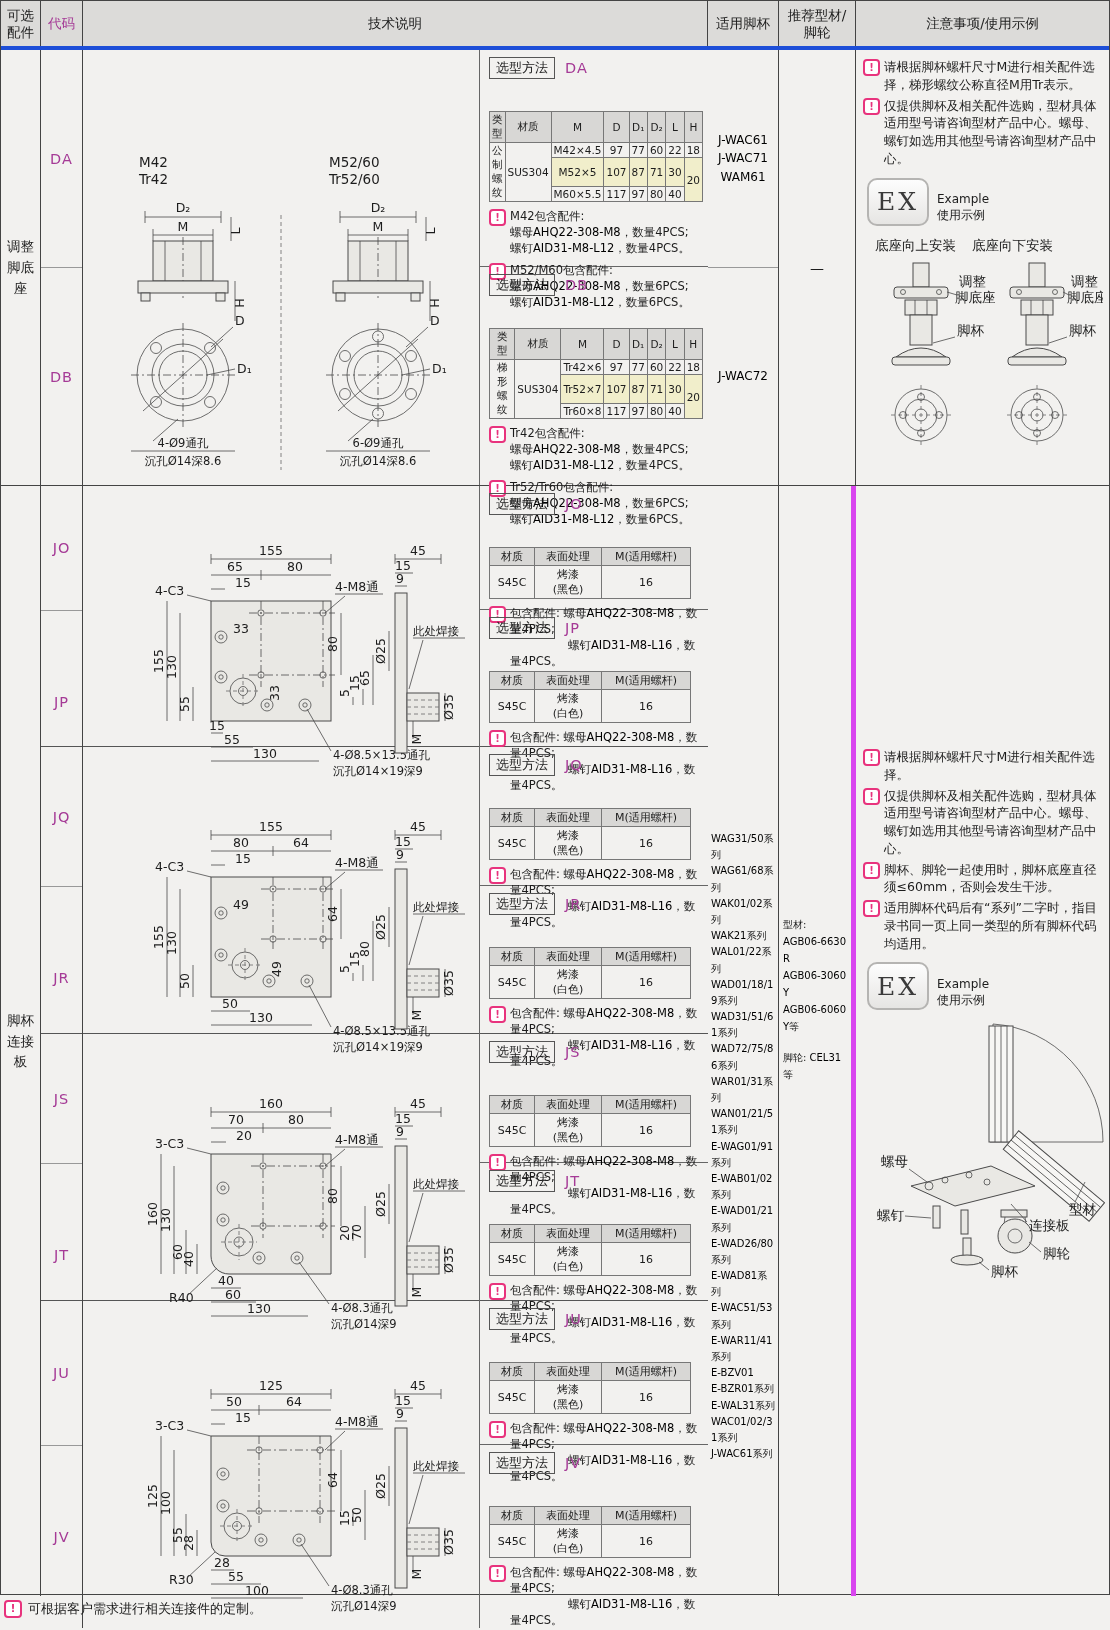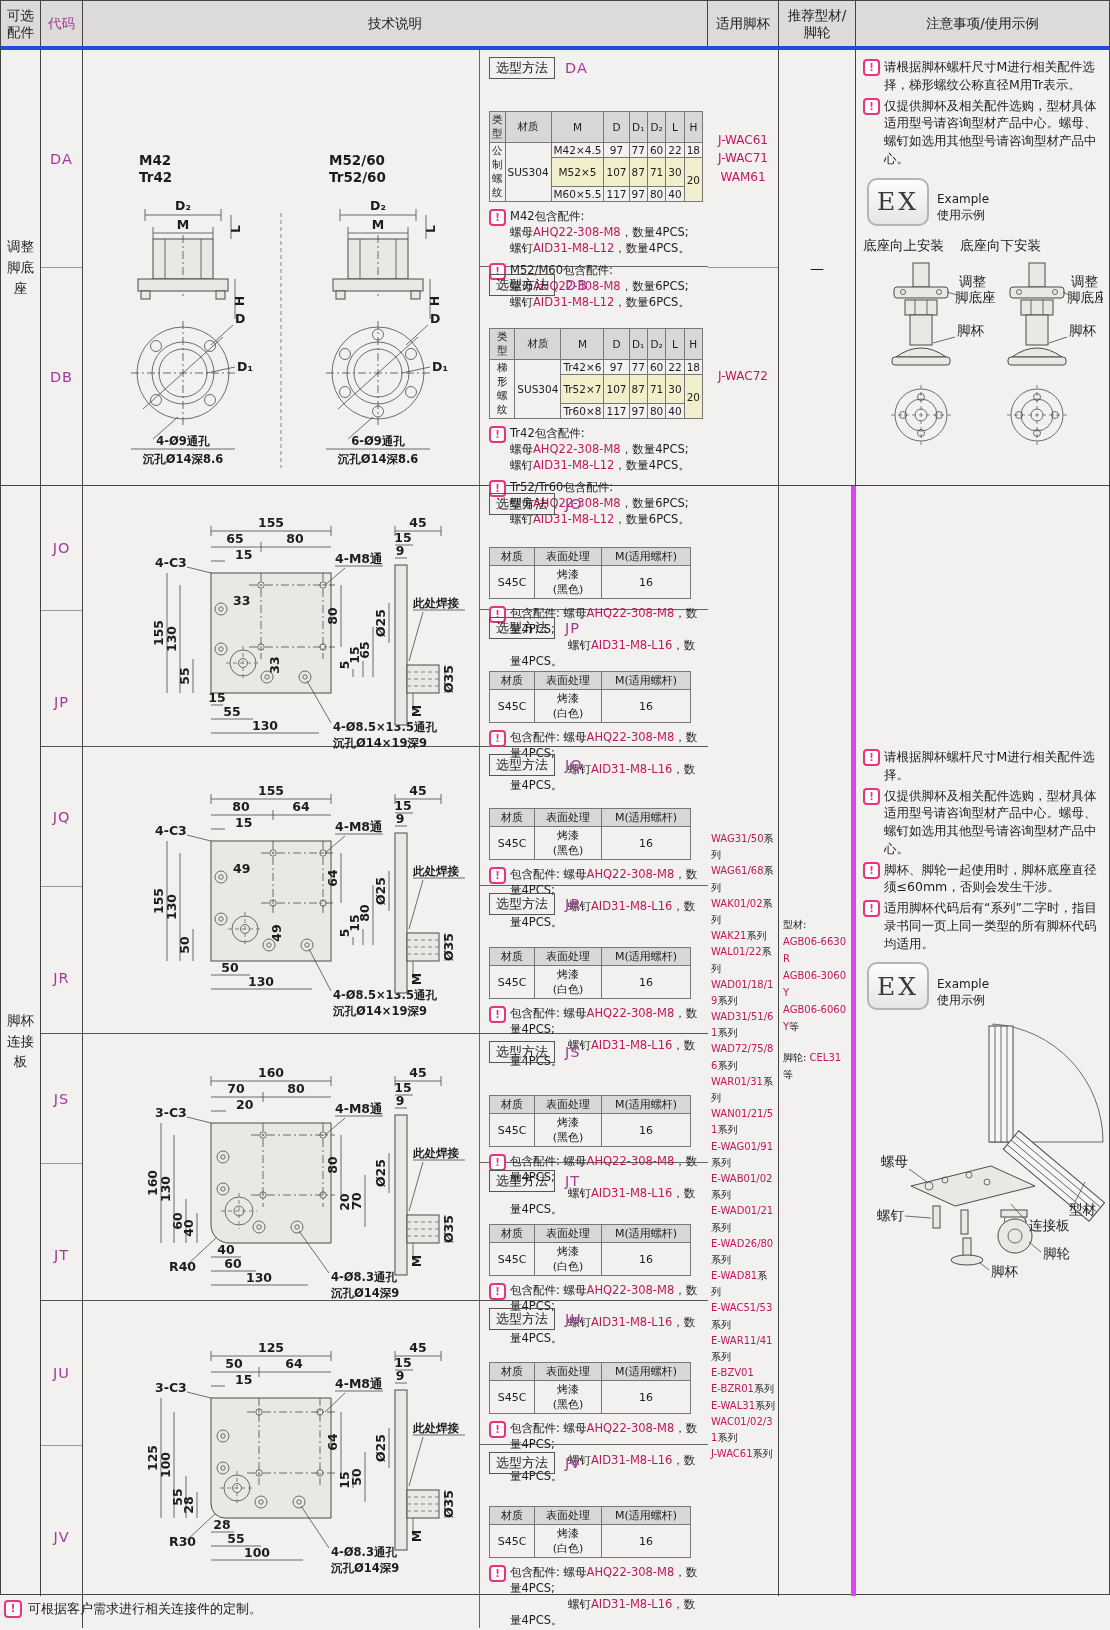--- a/index.html
+++ b/index.html
@@ -13,50 +13,50 @@
   .s1{height:435px;border-bottom:1px solid #444;}
   .s2{height:1108px;}
   .cat{border-right:1px solid #444;display:flex;align-items:center;justify-content:center;text-align:center;font-size:13.5px;line-height:1.55;padding:0 6px;}
   .mid1{display:grid;grid-template-columns:42px 396px 229px;}
   .mid2{display:flex;flex-direction:column;}
   .grp{display:grid;grid-template-columns:42px 396px 229px;border-bottom:1px solid #555;}
   .grp:last-child{border-bottom:none;}
   .codecol{border-right:1px solid #444;display:flex;flex-direction:column;}
   .codecell{display:flex;align-items:center;justify-content:center;color:#a53a96;font-size:14.5px;letter-spacing:1px;}
   .codecell.divb{border-bottom:1px solid #999;}
-  .gdiag{display:flex;align-items:center;justify-content:center;font-weight:bold;}
+  .gdiag{display:flex;align-items:flex-end;justify-content:center;}
   .methcol{border-left:1px solid #666;display:flex;flex-direction:column;}
   .mbox{padding:7px 5px 0 9px;box-sizing:border-box;}
   .mbox.divb{border-bottom:1px solid #666;}
   .mhead{display:flex;align-items:center;margin-bottom:6px;}
   .mlabel{border:1px solid #555;padding:1px 6px;font-size:13px;}
   .mcode{color:#a53a96;font-size:14.5px;margin-left:10px;letter-spacing:1px;}
   table.stable{border-collapse:collapse;font-size:10.5px;margin-top:32px;}
   table.stable th,table.stable td{border:1px solid #777;text-align:center;padding:1px 2px;}
   table.stable th{background:#d8d7d5;font-weight:normal;}
   td.hl,th.hl{background:#f1eecb;}
   .note{display:flex;gap:4px;margin-top:6px;font-size:11.5px;line-height:1.4;}
   .warn{flex:none;width:13px;height:13px;border:2px solid #e8337d;border-radius:4px;color:#e8337d;font-weight:bold;font-size:10px;line-height:13px;text-align:center;margin-top:1px;background:#fff;}
   .warn::before{content:"!";}
-  .lnk{color:#be185d;text-decoration:none;cursor:pointer;}
+  .lnk{color:#000000;text-decoration:none;cursor:pointer;}
   .cupscol{border-right:1px solid #444;display:flex;flex-direction:column;font-size:12px;}
   .cupcell{display:flex;flex-direction:column;align-items:center;justify-content:center;line-height:1.55;}
   .cupcell.divb{border-bottom:1px solid #999;}
   .cups2{border-right:1px solid #444;padding:345px 2px 0 3px;box-sizing:border-box;font-size:10px;line-height:1.62;}
   .cup{white-space:normal;word-break:break-all;}
   .reccol{border-right:1px solid #444;display:flex;align-items:center;justify-content:center;font-size:14px;}
   .rec2{border-right:5px solid #d946ef;padding:430px 2px 0 4px;box-sizing:border-box;font-size:10px;line-height:1.7;}
   .rec2 .sp{height:14px;}
   .notescol{padding:8px 6px 0 7px;box-sizing:border-box;font-size:12.5px;line-height:1.42;}
   .notes2{padding-top:262px;}
   .nitem{display:flex;gap:4px;margin-bottom:3px;}
   .exrow{display:flex;align-items:flex-end;gap:8px;margin:10px 0 4px 4px;}
   .exbadge{width:58px;height:44px;border:2px solid #b5b4b2;border-radius:10px;display:flex;align-items:center;justify-content:center;font-family:"DejaVu Serif","Liberation Serif",serif;font-size:25px;letter-spacing:3px;color:#3a3a3a;background:linear-gradient(#fdfdfd,#e6e5e3);}
   .exlabels{font-size:12px;line-height:1.3;padding-bottom:2px;}
-  .insttitles{display:flex;gap:16px;font-size:13.5px;margin:10px 0 0 0;}
+  .insttitles{display:flex;gap:16px;font-size:13.5px;margin:10px 0 0 12px;}
   .footer{display:flex;align-items:center;gap:6px;padding:9px 2px 0 4px;font-size:13px;}
   .footer .warn{width:14px;height:14px;line-height:14px;font-size:11px;}
   svg{display:block;}
   .lt{stroke:#4a4a4a;stroke-width:.8;fill:none;}
   .fp{fill:#e9e8e4;stroke:#4a4a4a;stroke-width:1;}
   .fw{fill:#f7f6f4;stroke:#4a4a4a;stroke-width:1;}
   .dsh{stroke:#4a4a4a;stroke-width:.8;stroke-dasharray:8 3 2 3;fill:none;}
   .dd{stroke:#777;stroke-width:.9;stroke-dasharray:4 3;fill:none;}
   text.d{font-size:12.5px;fill:#1c1c1c;}
   text.s{font-size:11.5px;fill:#1c1c1c;}

